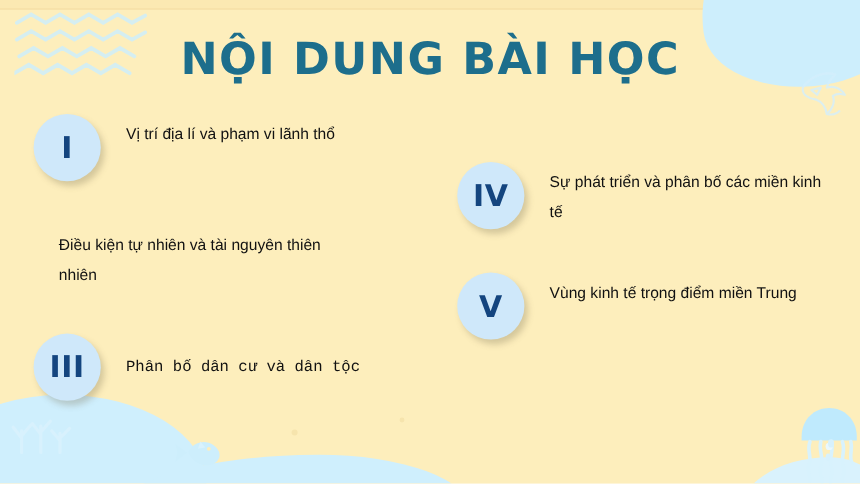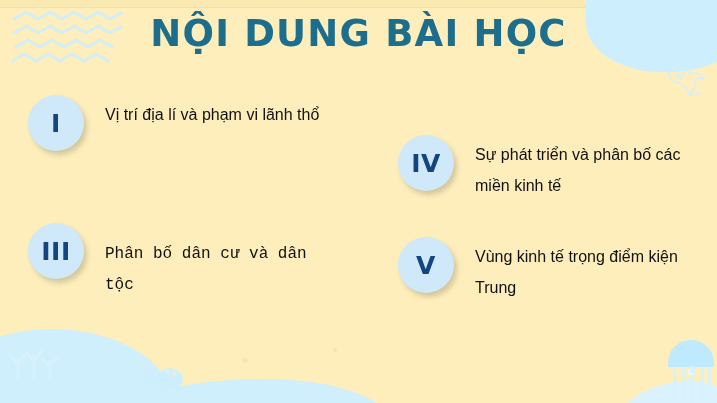--- a/index.html
+++ b/index.html
@@ -80,21 +80,21 @@
   .dot-a { position:absolute; left:690px; top:366px; width:5px; height:7px;
            background:#d7f1fd; border-radius:50%; }
   .dot-b { position:absolute; left:688px; top:378px; width:4px; height:6px;
            background:#d7f1fd; border-radius:50%; }
   .speck { position:absolute; background:#f6e4ad; border-radius:50%; }
 
   
   .title {
     position: absolute;
     left: 0;
-    top: 12px;
+    top: 28px;
     width: 717px;
     text-align: center;
     font-family: "DejaVu Sans", sans-serif;
     font-size: 37px;
     font-weight: bold;
     letter-spacing: 1.2px;
     color: #1d6e8c;
     line-height: 1.2;
     white-space: nowrap;
   }
@@ -126,27 +126,27 @@
     font-size: 25px;
     font-weight: bold;
     color: #14457f;
     letter-spacing: .5px;
     user-select: none;
   }
   .item-text {
     margin-left: 21px;
     padding-top: 5px;
     font-family: "Liberation Sans", sans-serif;
-    font-size: 16px;
+    font-size: 13px;
     color: #111111;
     line-height: 1.92;
     max-width: 240px;
   }
   .col-right .item-text { max-width: 236px; }
-  .col-right .item { margin-bottom: 36px; justify-content: flex-end; }
+  .col-right .item { margin-bottom: 36px; }
   
   .item.single .item-text { padding-top: 16px; font-family: Liberation Mono, monospace; }
 </style>
 </head>
 <body>
 
 <div id="slide">
 
   <div class="decor-layer">
 
@@ -216,34 +216,35 @@
   <div class="title">NỘI DUNG BÀI HỌC</div>
 
   <div class="col col-left">
 
     <div class="item">
       <div class="badge">I</div>
       <div class="item-text">Vị trí địa lí và phạm vi lãnh thổ</div>
     </div>
 
     <div class="item">
+      <div class="item-text">Điều kiện tự nhiên và tài nguyên thiên nhiên</div>
     </div>
 
     <div class="item single">
       <div class="badge">III</div>
       <div class="item-text">Phân bố dân cư và dân tộc</div>
     </div>
   </div>
 
   <div class="col col-right">
 
     <div class="item">
       <div class="badge">IV</div>
       <div class="item-text">Sự phát triển và phân bố các miền kinh tế</div>
     </div>
 
     <div class="item">
       <div class="badge">V</div>
-      <div class="item-text">Vùng kinh tế trọng điểm kiện Trung</div>
+      <div class="item-text">Vùng kinh tế trọng điểm miền Trung</div>
     </div>
   </div>
 
 </div>
 
 </body></html>

